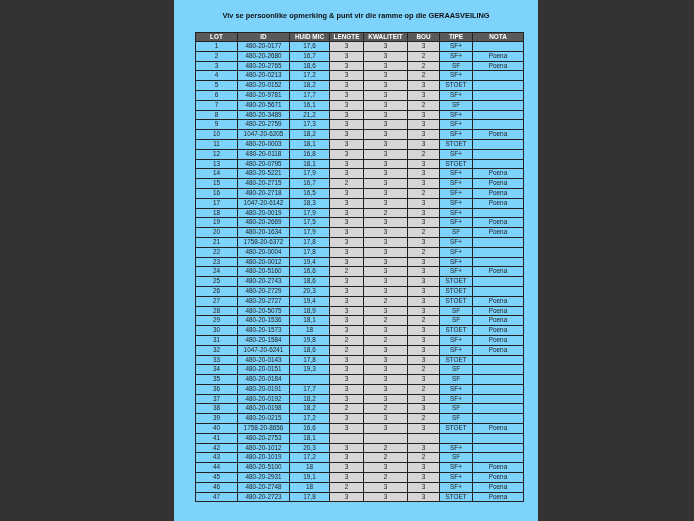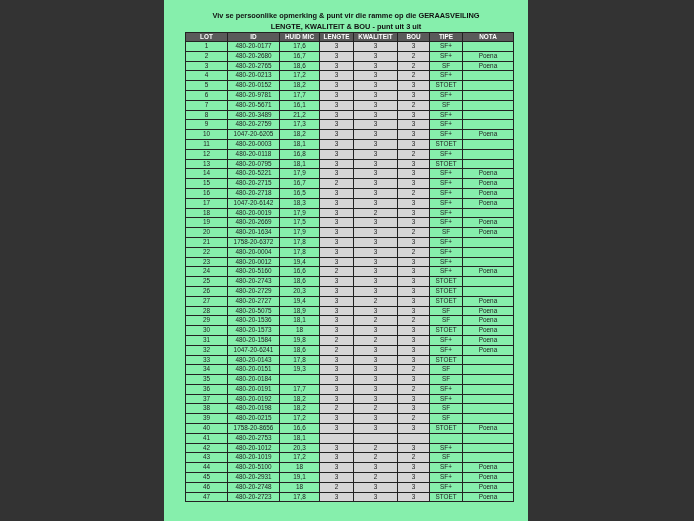--- a/index.html
+++ b/index.html
@@ -2,22 +2,22 @@
 <html><head>
 <meta charset="utf-8">
 <style>
   html, body { margin:0; padding:0; }
   body {
     width:694px; height:521px; overflow:hidden;
     background:#333333;
     font-family:"Liberation Sans", sans-serif;
   }
   .page {
-    position:absolute; left:164px; top:0; width:364px; height:521px;
-    background:#86efac;
+    position:absolute; left:174px; top:0; width:364px; height:521px;
+    background:#7dd3fc;
   }
   .title {
     position:absolute; left:0; width:364px; text-align:center;
     font-weight:bold; font-size:7.4px; color:#111;
     white-space:nowrap;
   }
   .title.t1 { top:11px; }
   .title.t2 { top:22px; }
   table {
     position:absolute; left:21px; top:32px;
@@ -36,21 +36,20 @@
   td.shade { background:#d6d6d6; }
   col.c-lot{width:42px} col.c-id{width:52px} col.c-huid{width:40px}
   col.c-len{width:34px} col.c-kw{width:44px} col.c-bou{width:32px}
   col.c-tipe{width:33px} col.c-nota{width:51px}
 </style>
 </head>
 <body>
 
 <div class="page">
   <div class="title t1">Viv se persoonlike opmerking &amp; punt vir die ramme op die GERAASVEILING</div>
-  <div class="title t2">LENGTE, KWALITEIT &amp; BOU - punt uit 3 uit</div>
 
   <table>
     <colgroup>
       <col class="c-lot">
         <col class="c-id">
         <col class="c-huid">
         <col class="c-len">
       <col class="c-kw">
         <col class="c-bou">
         <col class="c-tipe">

